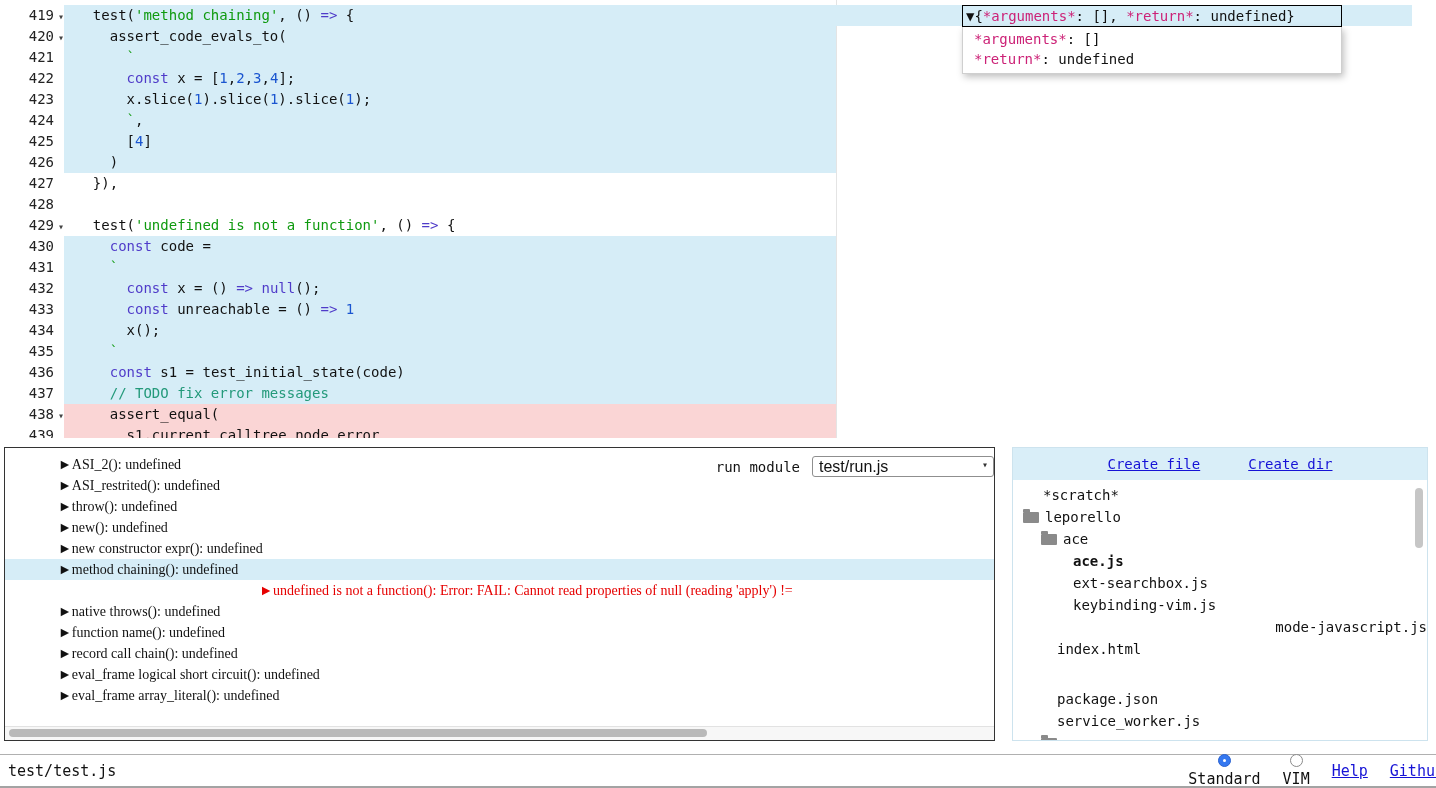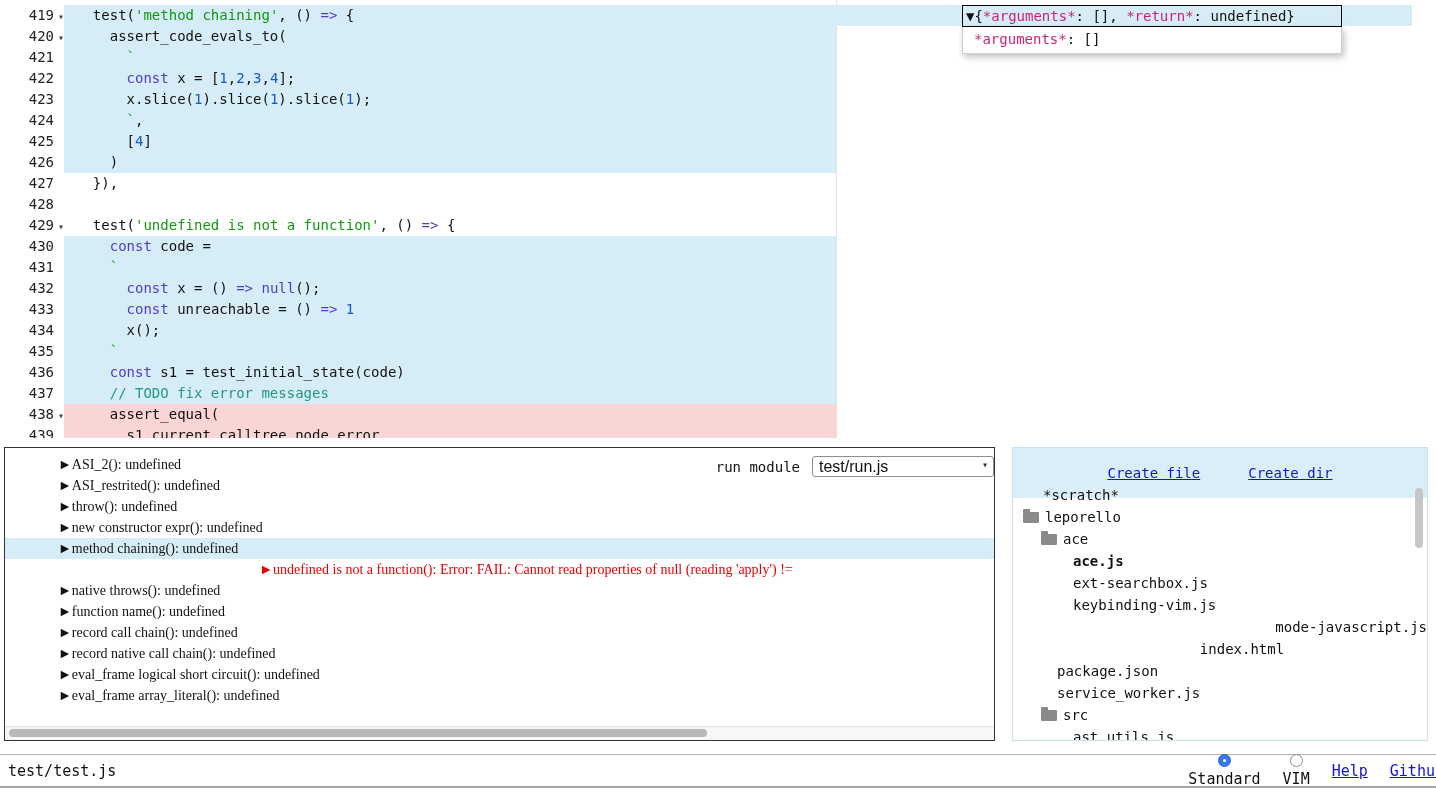--- a/index.html
+++ b/index.html
@@ -42,21 +42,21 @@
   .ritem.error{color:var(--error-text);text-align:center;}
   .run-module{position:absolute;top:8px;right:0;display:flex;align-items:center;gap:12px;z-index:3;}
   .sel-wrap{position:relative;display:inline-block;}
   .sel-wrap::after{content:"▾";position:absolute;right:6px;top:3px;font-size:10px;color:#333;pointer-events:none;}
   select{width:182px;height:21px;font-family:"Liberation Sans",sans-serif;font-size:16px;border:1px solid #8f8f8f;border-radius:3px;background:#fff;appearance:none;-webkit-appearance:none;padding:0 18px 0 6px;color:#111;}
   #results-hscroll{position:absolute;left:0;right:0;bottom:0;height:13px;background:#f7f7f7;border-top:1px solid #e2e2e2;}
   #results-hscroll .thumb{position:absolute;left:4px;top:2px;width:698px;height:8px;background:#b9b9b9;border-radius:4px;}
 
   
   #files{position:absolute;left:1012px;top:447px;width:416px;height:294px;box-sizing:border-box;border:1px solid #cde3ee;background:#fff;overflow:hidden;}
-  #files-header{height:50px;background:#d9eef8;display:flex;align-items:center;justify-content:center;gap:48px;}
+  #files-header{height:32px;background:#d9eef8;display:flex;align-items:center;justify-content:center;gap:48px;}
   .create-link{color:var(--link);text-decoration:underline;cursor:pointer;}
   #file-tree{position:absolute;left:0;top:36px;right:0;}
   .fitem{height:22px;line-height:22px;display:flex;align-items:center;white-space:pre;}
   .folder-ic{display:inline-block;width:16px;height:11px;background:#8a8a8a;border-radius:1px;position:relative;margin-right:6px;flex:none;}
   .folder-ic::before{content:"";position:absolute;left:0;top:-3px;width:7px;height:3px;background:#8a8a8a;border-radius:1px 1px 0 0;}
   #files-vscroll{position:absolute;right:3px;top:36px;width:9px;bottom:0;}
   #files-vscroll .thumb{position:absolute;left:0;top:4px;width:8px;height:60px;background:#c6c6c6;border-radius:4px;}
 
   
   #statusbar{position:absolute;left:0;top:754px;width:1436px;height:31px;border-top:1px solid #b0b0b0;border-bottom:2px solid #a3a3a3;background:#fff;display:flex;align-items:center;justify-content:space-between;padding:0 12px 0 8px;box-sizing:content-box;font-size:15px;}
@@ -94,45 +94,46 @@
         <div class="row hl-blue"><span class="bg"></span><span class="lnum">435</span><span class="code"><span class="tok-p">    </span><span class="tok-s">`</span></span></div>
         <div class="row hl-blue"><span class="bg"></span><span class="lnum">436</span><span class="code"><span class="tok-p">    </span><span class="tok-k">const</span><span class="tok-p"> s1 = test_initial_state(code)</span></span></div>
         <div class="row hl-blue"><span class="bg"></span><span class="lnum">437</span><span class="code"><span class="tok-c">    // TODO fix error messages</span></span></div>
         <div class="row hl-red"><span class="bg"></span><span class="lnum">438</span><span class="fold">▾</span><span class="code"><span class="tok-p">    assert_equal(</span></span></div>
         <div class="row hl-red"><span class="bg"></span><span class="lnum">439</span><span class="code"><span class="tok-p">      s1.current_calltree_node.error,</span></span></div>
       </div>
     <div id="tooltip">
       <div class="tt-header"><span class="tok-p">▼{</span><span class="tok-m">*arguments*</span><span class="tok-p">: [], </span><span class="tok-m">*return*</span><span class="tok-p">: undefined}</span></div>
       <div class="tt-body">
           <div class="tt-row"><span class="tok-m">*arguments*</span><span class="tok-p">: []</span></div>
+          <div class="tt-row"><span class="tok-m">*return*</span><span class="tok-p">: undefined</span></div>
         </div>
     </div>
     <div id="editor-vscroll">
       <div class="thumb"></div>
     </div>
   </div>
 
   <div id="results">
     <div class="run-module">
       <span>run module</span>
       <span class="sel-wrap">
         <select><option>test/run.js</option></select>
       </span>
     </div>
     <div id="results-list">
         <div class="ritem">►ASI_2(): undefined</div>
         <div class="ritem">►ASI_restrited(): undefined</div>
         <div class="ritem">►throw(): undefined</div>
+        <div class="ritem">►new(): undefined</div>
         <div class="ritem">►new constructor expr(): undefined</div>
         <div class="ritem selected">►method chaining(): undefined</div>
         <div class="ritem error">►undefined is not a function(): Error: FAIL: Cannot read properties of null (reading 'apply') !=</div>
         <div class="ritem">►native throws(): undefined</div>
         <div class="ritem">►function name(): undefined</div>
         <div class="ritem">►record call chain(): undefined</div>
-        <div class="ritem">►record native call chain(): undefined</div>
         <div class="ritem">►eval_frame logical short circuit(): undefined</div>
         <div class="ritem">►eval_frame array_literal(): undefined</div>
       </div>
     <div id="results-hscroll">
       <div class="thumb"></div>
     </div>
   </div>
 
   <div id="files">
     <div id="files-header">
@@ -140,22 +141,22 @@
       <a class="create-link">Create dir</a>
     </div>
     <div id="file-tree">
         <div class="fitem" style="padding-left: 30px;"><span class="fname">*scratch*</span></div>
         <div class="fitem" style="padding-left: 10px;"><span class="folder-ic"></span><span class="fname">leporello</span></div>
         <div class="fitem" style="padding-left: 28px;"><span class="folder-ic"></span><span class="fname">ace</span></div>
         <div class="fitem" style="padding-left: 60px; font-weight: bold;"><span class="fname">ace.js</span></div>
         <div class="fitem" style="padding-left: 60px;"><span class="fname">ext-searchbox.js</span></div>
         <div class="fitem" style="padding-left: 60px;"><span class="fname">keybinding-vim.js</span></div>
         <div class="fitem" style="padding-left: 60px; justify-content: flex-end;"><span class="fname">mode-javascript.js</span></div>
-        <div class="fitem" style="padding-left: 44px; justify-content: center;"><span class="fname">index.html</span></div>
-        <div class="fitem" style="padding-left: 44px;"><span class="fname">package.json</span></div>
+        <div class="fitem" style="padding-left: 44px;"><span class="fname">index.html</span></div>
+        <div class="fitem" style="padding-left: 44px; margin-top: 28px;"><span class="fname">package.json</span></div>
         <div class="fitem" style="padding-left: 44px;"><span class="fname">service_worker.js</span></div>
         <div class="fitem" style="padding-left: 28px;"><span class="folder-ic"></span><span class="fname">src</span></div>
         <div class="fitem" style="padding-left: 60px;"><span class="fname">ast_utils.js</span></div>
       </div>
     <div id="files-vscroll">
       <div class="thumb"></div>
     </div>
   </div>
 
   <div id="statusbar">

